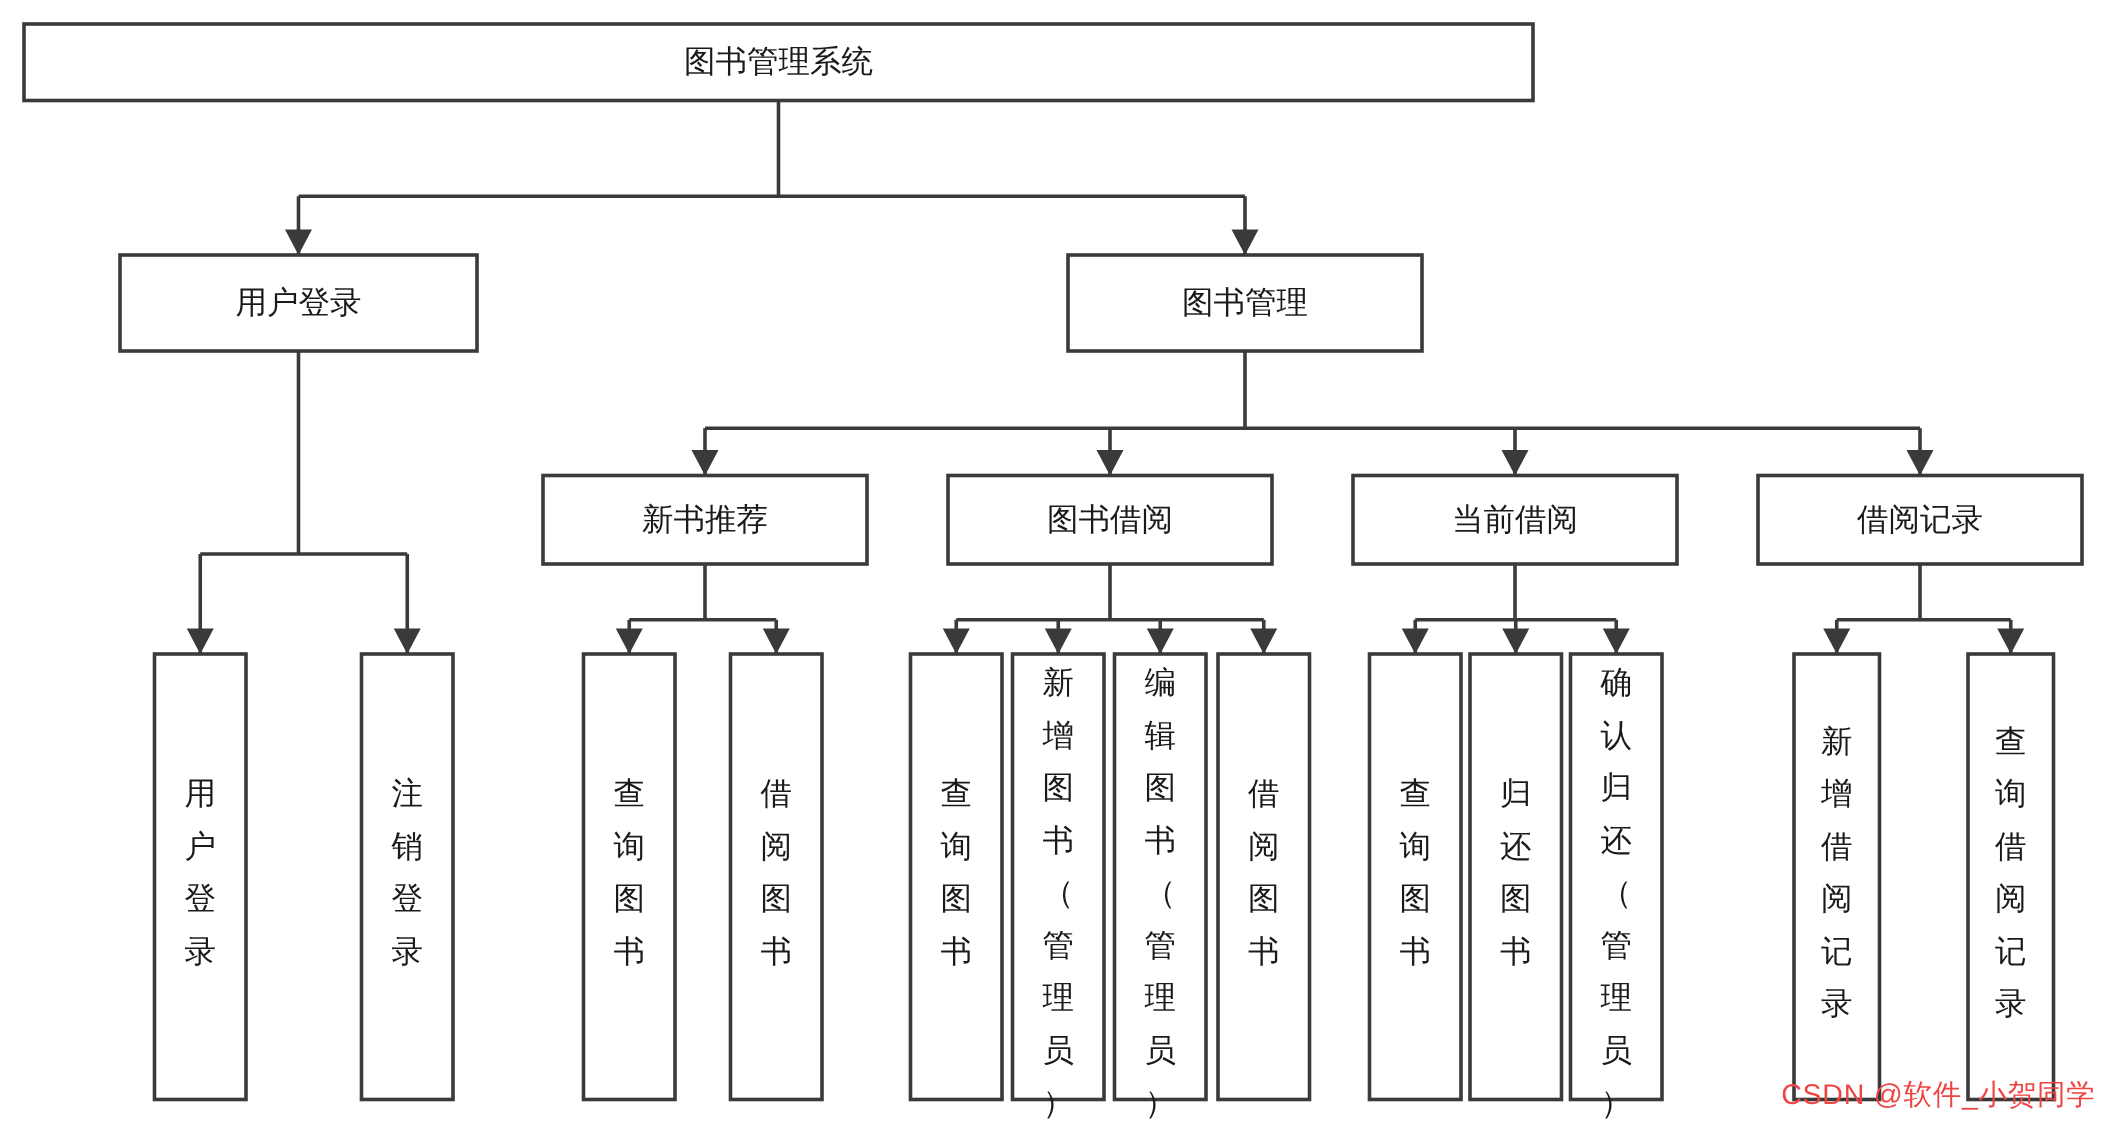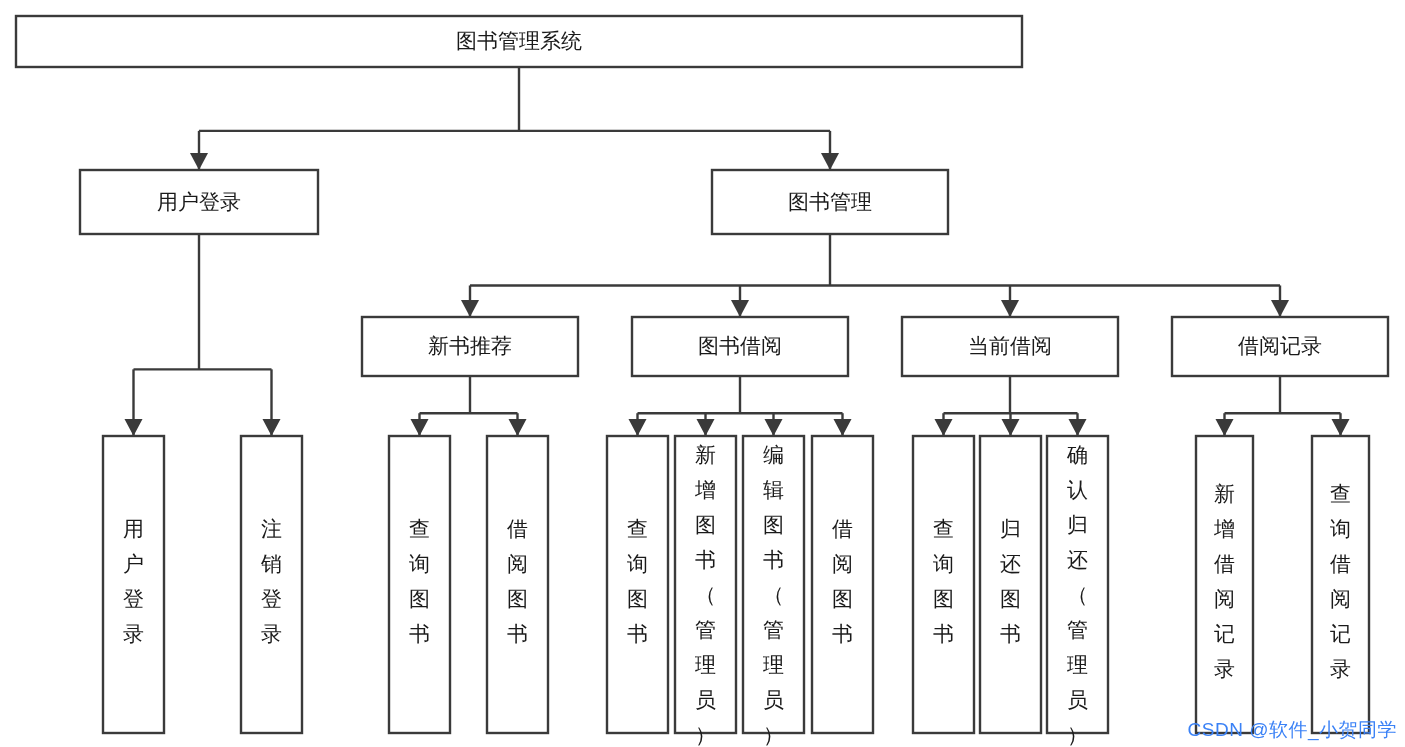--- a/index.html
+++ b/index.html
@@ -53,21 +53,21 @@
     font-family: "Liberation Sans", "DejaVu Sans", sans-serif;
     font-size: 21px;
     text-anchor: middle;
   }
   .watermark {
     position: absolute;
     right: 8px;
     bottom: 4px;
     font-family: "Liberation Sans", "DejaVu Sans", sans-serif;
     font-size: 19px;
-    color: #3b82f6;
+    color: #ef4444;
     white-space: nowrap;
     letter-spacing: 0.5px;
     pointer-events: none;
   }
 </style>
 </head>
 <body>
 
 <div id="diagram-root">
   <svg class="diagram-canvas" viewBox="0 0 1405 747" xmlns="http://www.w3.org/2000/svg">

